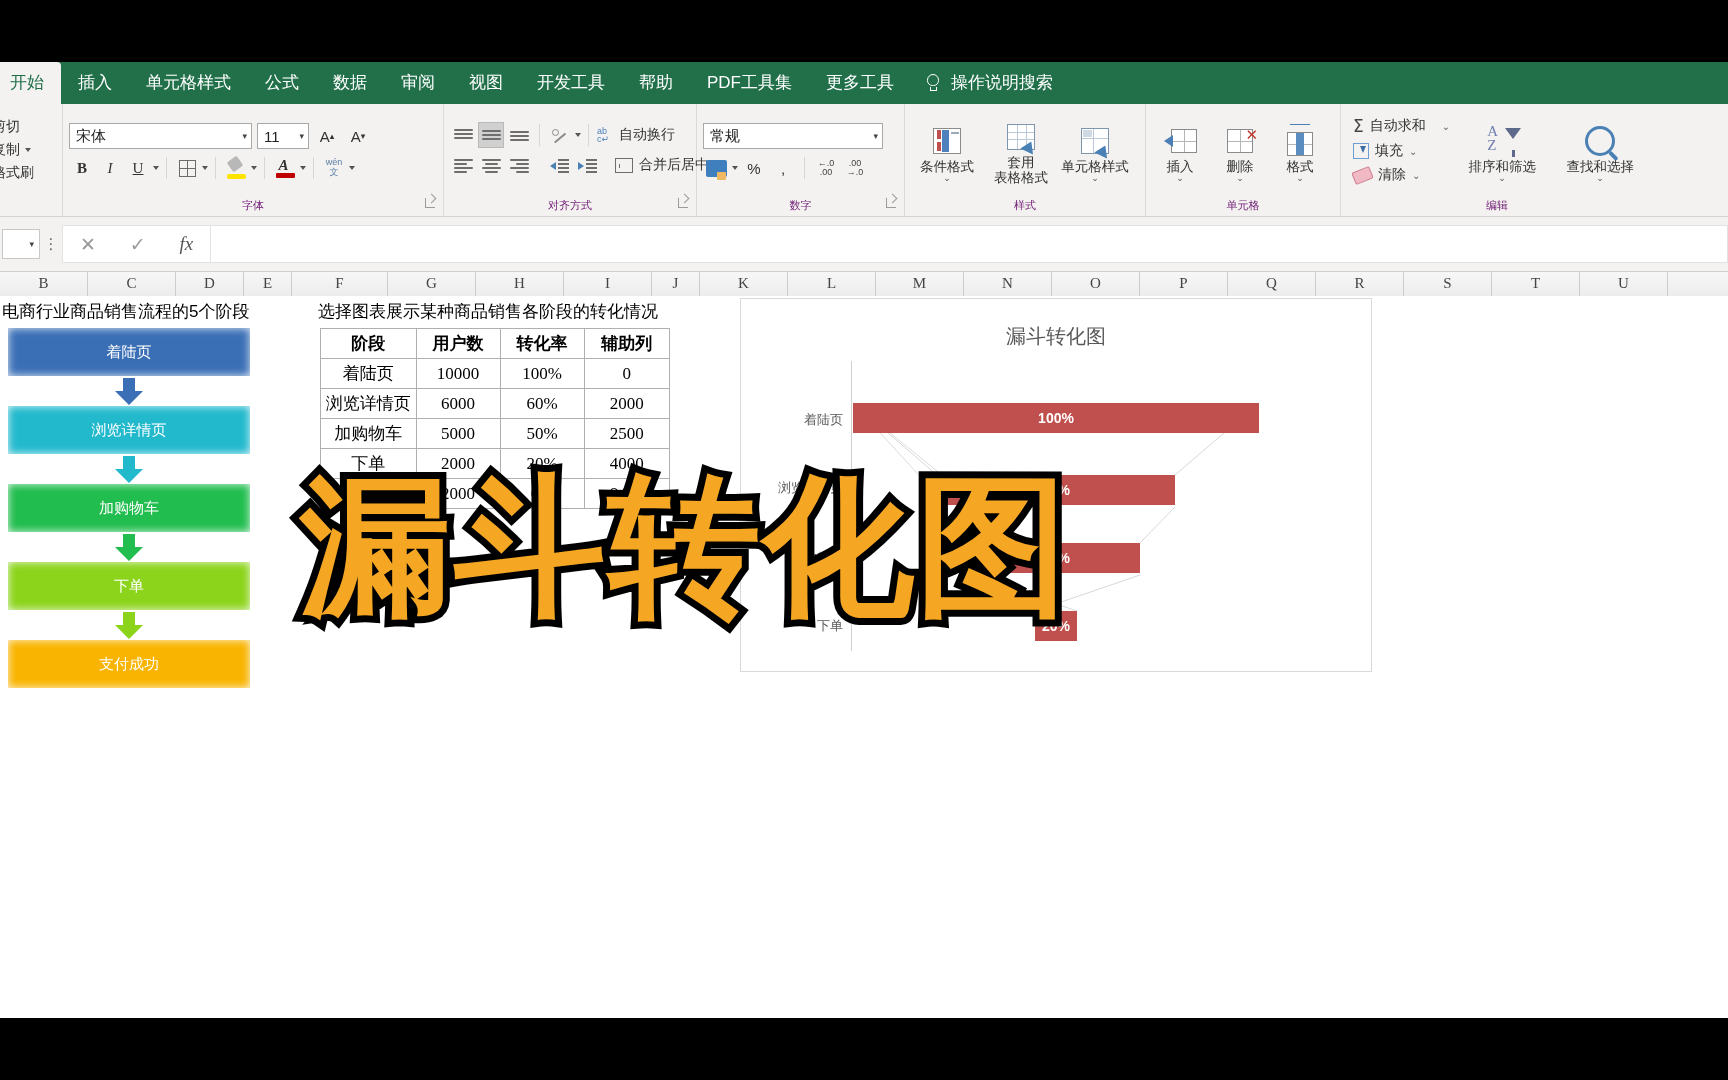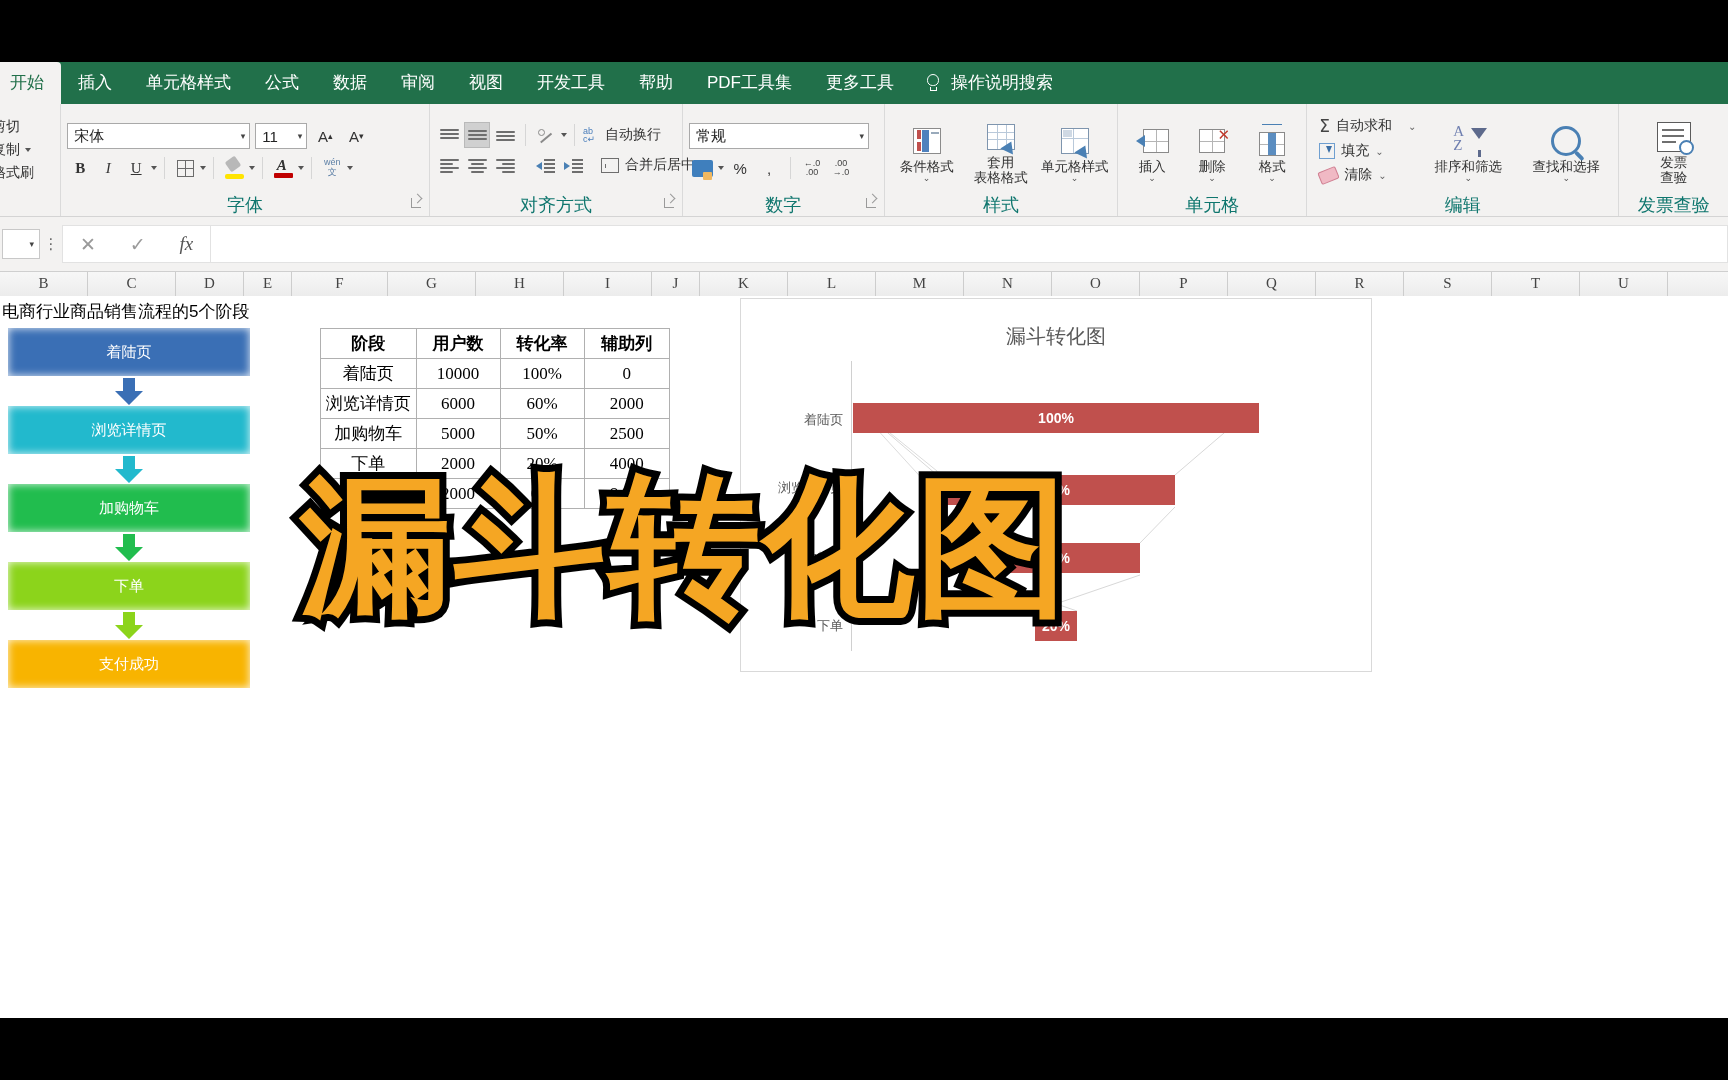--- a/index.html
+++ b/index.html
@@ -52,21 +52,21 @@
 
   
   .ribbon{
     position:relative;height:112px;background:#f3f2f1;
     border-bottom:1px solid #d4d4d4;display:flex;align-items:stretch;
   }
   .rgroup{position:relative;display:flex;flex-direction:column;border-right:1px solid #dadada;padding:0 6px;}
   .rgroup:last-child{border-right:none;}
   .rgroup .gbody{flex:1;display:flex;align-items:center;}
   .rgroup .glabel{
-    height:20px;line-height:18px;text-align:center;font-size:18px;color:#0f766e;
+    height:20px;line-height:18px;text-align:center;font-size:11px;color:#701a75;
     position:relative;
   }
   .glabel .dlg{
     position:absolute;right:2px;top:2px;width:9px;height:9px;
     border-left:1px solid #9a9a9a;border-bottom:1px solid #9a9a9a;
   }
   .glabel .dlg:after{
     content:"";position:absolute;left:2px;top:-3px;width:6px;height:6px;
     border-top:1px solid #9a9a9a;border-right:1px solid #9a9a9a;
     transform:rotate(45deg);
@@ -617,37 +617,20 @@
             <span class="ic">
                 <span class="mag"></span>
               </span>
             <span>查找和选择</span>
             <span class="cr">⌄</span>
           </div>
         </div>
         <div class="glabel">编辑</div>
       </div>
 
-      <div class="rgroup invgrp">
-        <div class="gbody" style="justify-content:center;">
-          <div class="bigbtn" style="width:80px;">
-            <span class="ic">
-              <span class="inv-ic">
-                  <i style="top:6px;width:22px;"></i>
-                  <i style="top:12px;width:22px;"></i>
-                  <i style="top:18px;width:14px;"></i>
-                  <span class="mg"></span>
-                </span>
-            </span>
-            <span>发票</span>
-            <span>查验</span>
-          </div>
-        </div>
-        <div class="glabel">发票查验</div>
-      </div>
 
     </div>
 
     <div class="fbar">
       <div class="namebox">
         <span style="flex:1;font-size:14px;"></span>
         <span class="cc" style="font-size:9px;color:#444;">▾</span>
       </div>
       <div class="kebab">⋮</div>
       <div class="fx-group">
@@ -720,20 +703,21 @@
         <div class="flowarrow" style="top:316px;">
           <svg width="34" height="28" viewBox="0 0 34 28">
               <polygon points="11,0 23,0 23,13 31,13 17,27 3,13 11,13" fill="#8cd41b"></polygon>
             </svg>
         </div>
 
         <div class="flowbox" style="top:344px;background:#f8b400;">
           <span>支付成功</span>
         </div>
 
+        <div class="dt-title" style="left:318px;top:4px;">选择图表展示某种商品销售各阶段的转化情况</div>
         <table class="dtable" style="left:320px;top:32px;width:350px;">
           <thead>
             <tr>
               <th style="width:100px;">阶段</th>
               <th style="width:86px;">用户数</th>
               <th style="width:86px;">转化率</th>
               <th style="width:88px;">辅助列</th>
             </tr>
           </thead>
           <tbody>

